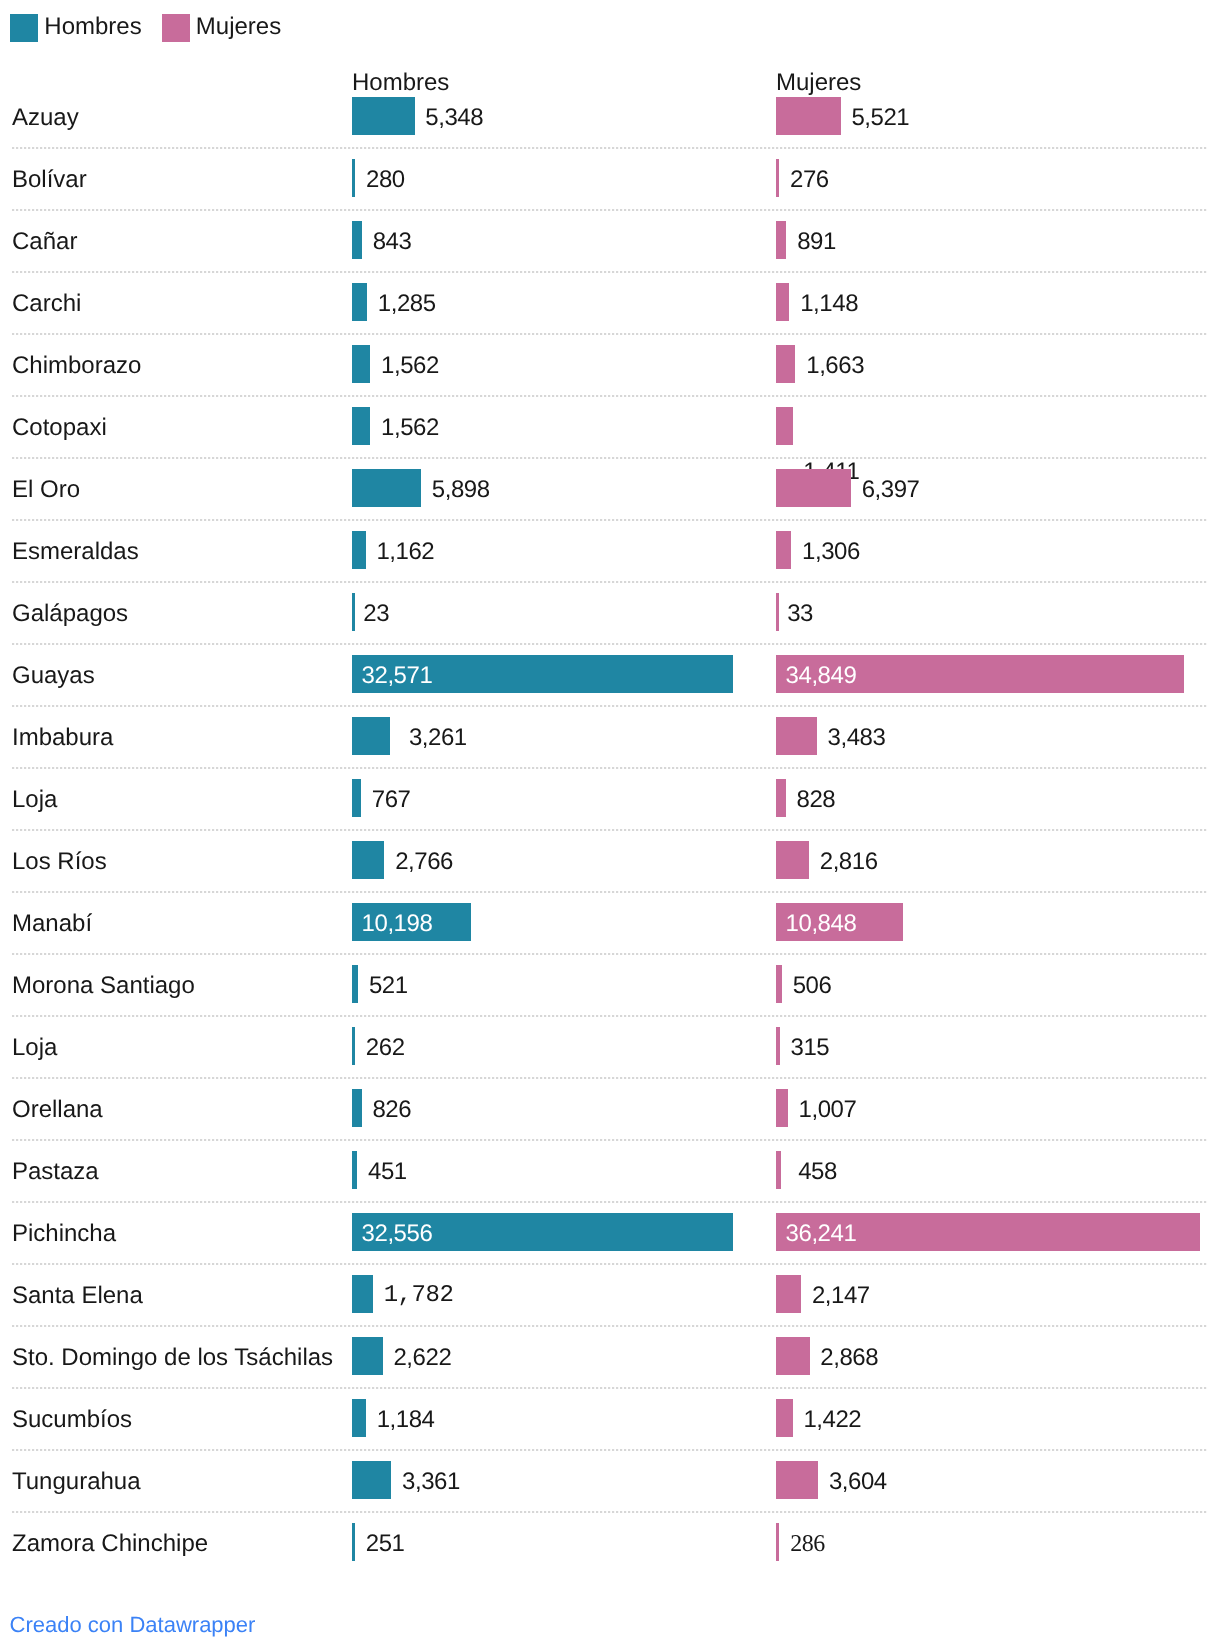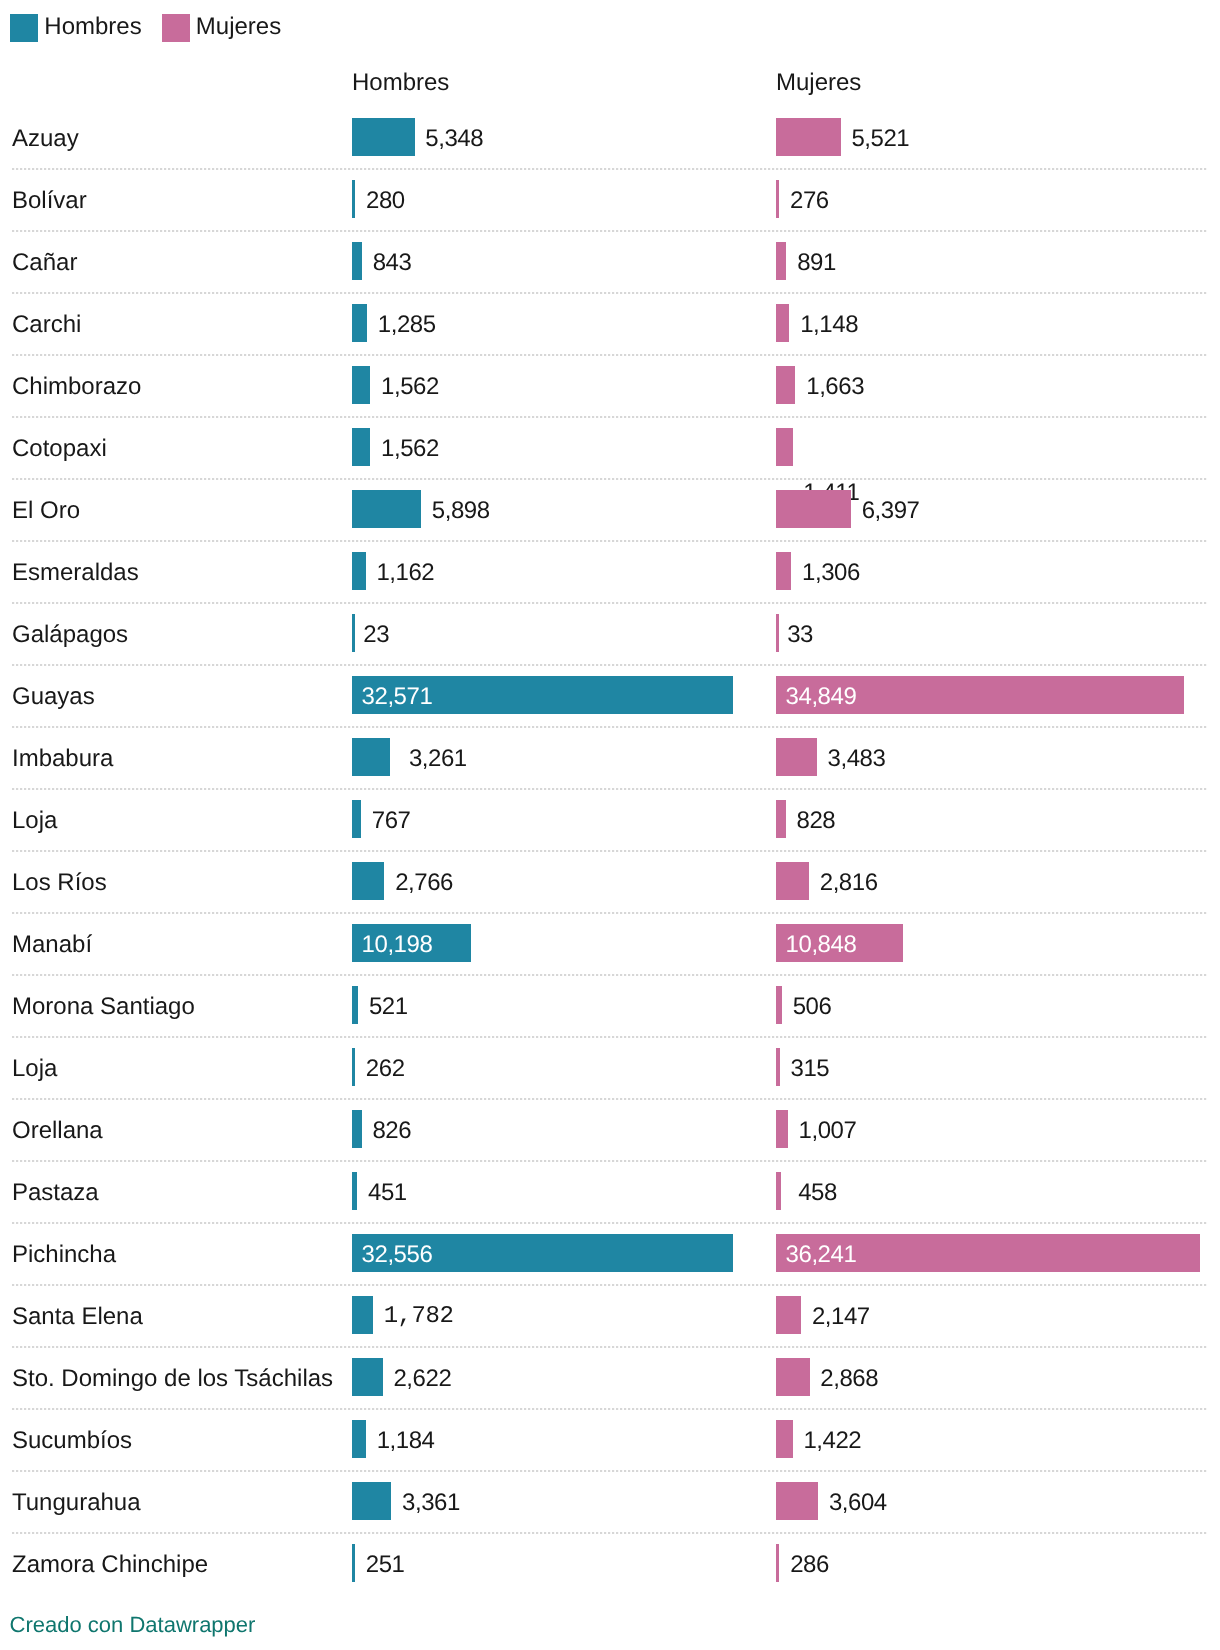--- a/index.html
+++ b/index.html
@@ -16,31 +16,31 @@
   .legend-item{position:absolute;top:0;height:28px;display:flex;align-items:center;}
   #legend-item-0{left:0;}
   #legend-item-1{left:151.5px;}
   .legend-swatch{width:28px;height:28px;flex:0 0 auto;}
   .legend-label{font-size:24px;color:#181818;line-height:28px;margin-left:6.3px;position:relative;top:-0.8px;}
 
   .colhead{position:absolute;top:70.5px;font-size:24px;color:#181818;line-height:1;}
   #colhead-0{left:352px;}
   #colhead-1{left:776px;}
 
-  .rows{position:absolute;left:0;top:106px;width:1220px;}
+  .rows{position:absolute;left:0;top:85px;width:1220px;}
   .row{position:relative;height:62px;}
   .sep{position:absolute;left:0;width:1220px;bottom:-3.25px;height:4px;overflow:visible;}
   .sep line{stroke:#d7d7d7;stroke-width:2;stroke-dasharray:2.2 1.8;}
   .rowlabel{position:absolute;left:12px;top:calc(50% + 2.4px);transform:translateY(-50%);
             font-size:24px;white-space:nowrap;line-height:1;}
   .bar{position:absolute;top:50%;transform:translateY(-50%);height:38px;}
   .barlabel{position:absolute;top:calc(50% + 2.4px);transform:translateY(-50%);
             font-size:24px;white-space:nowrap;line-height:1;letter-spacing:-0.45px;}
   .barlabel.inside{color:#ffffff;}
-  .footer{position:absolute;left:9.6px;top:1614px;font-size:22px;color:#0f766e;line-height:1;}
+  .footer{position:absolute;left:9.6px;top:1614px;font-size:22px;color:#3b82f6;line-height:1;}
 </style>
 </head>
 <body>
 
 <div class="wrap">
 
   <div class="legend">
     <div class="legend-item" id="legend-item-0">
       <span class="legend-swatch" style="background: rgb(31, 134, 163);"></span>
       <span class="legend-label">Hombres</span>
@@ -283,18 +283,18 @@
         <div class="barlabel" style="left: 828.965px;">3,604</div>
         <svg class="sep" width="1220" height="4">
           <line x1="12" y1="2" x2="1208" y2="2"></line>
         </svg>
       </div>
       <div class="row">
         <div class="rowlabel">Zamora Chinchipe</div>
         <div class="bar" style="left: 352px; width: 2.93656px; background: rgb(31, 134, 163);"></div>
         <div class="barlabel" style="left: 365.737px;">251</div>
         <div class="bar" style="left: 776px; width: 3.34604px; background: rgb(200, 108, 155);"></div>
-        <div class="barlabel" style="left: 790.146px;">286</div>
+        <div class="barlabel" style="left: 790.146px; font-family: Liberation Serif, serif;">286</div>
       </div>
     </div>
 
   <div class="footer">Creado con Datawrapper</div>
 </div>
 
 </body></html>

